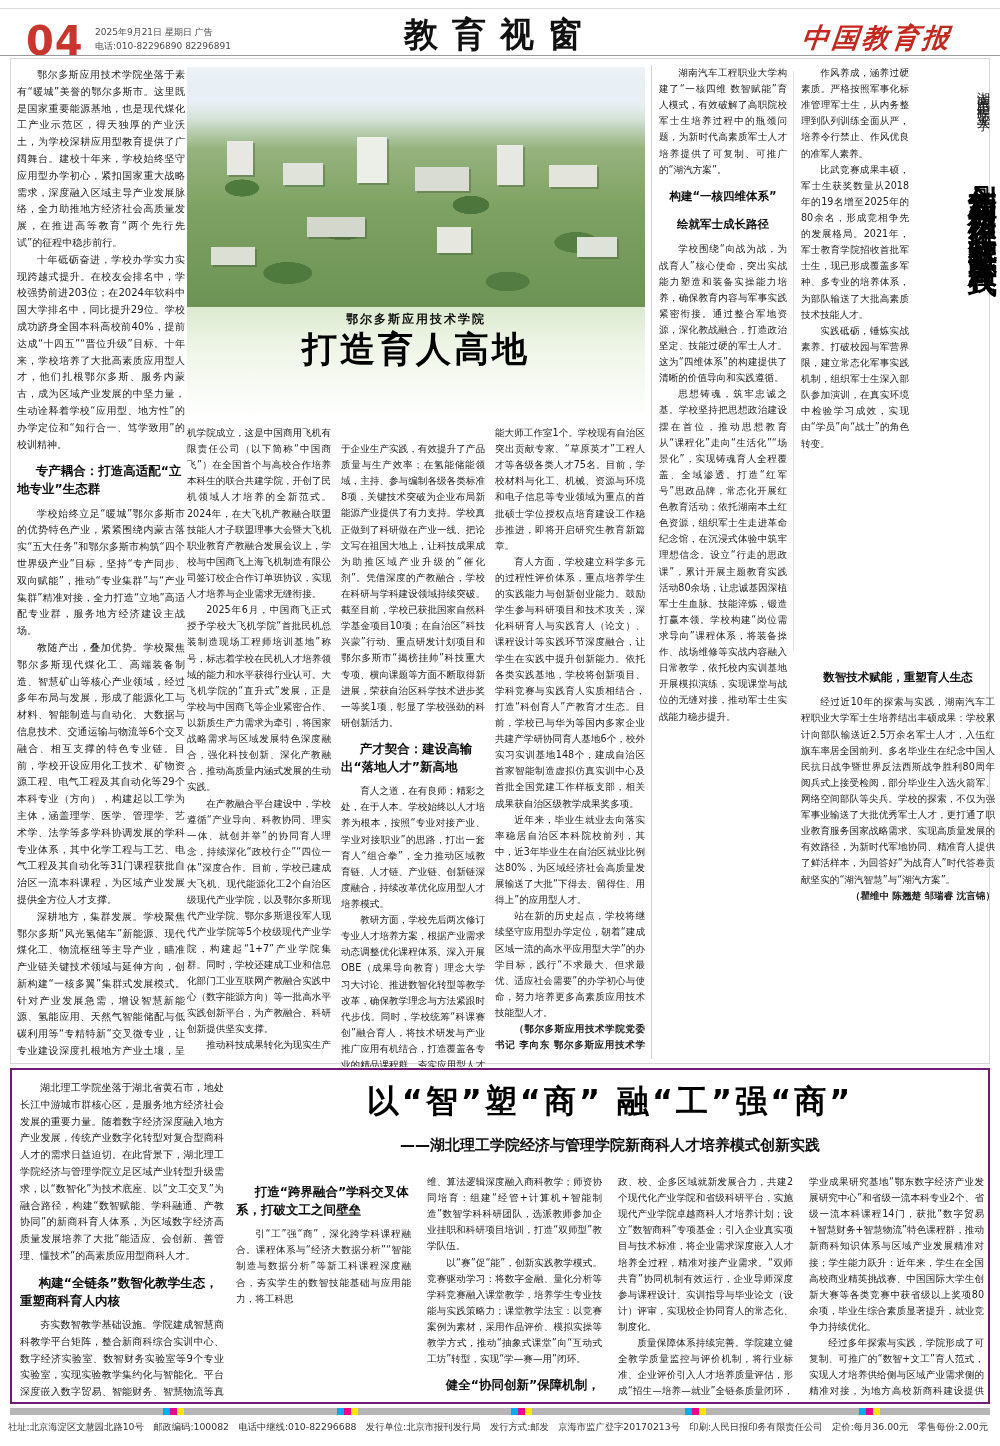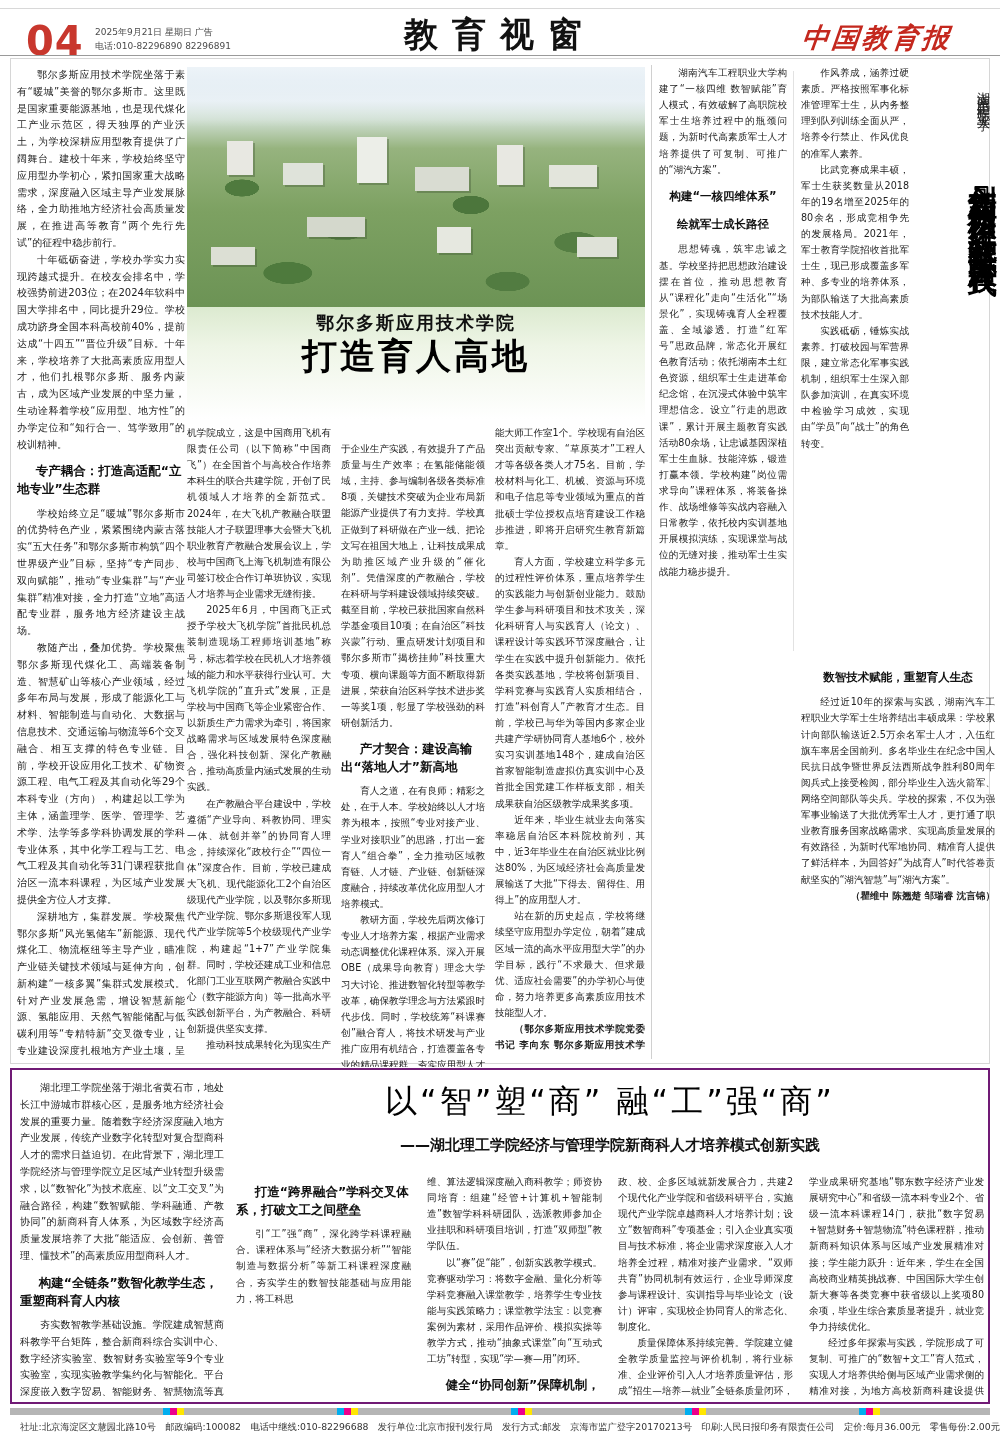--- a/index.html
+++ b/index.html
@@ -28,36 +28,36 @@
   .photo .canopy { position:absolute; left:0; top:70px; width:100%; height:170px;
       background: radial-gradient(28px 14px at 12% 30%, #4f7a3e 60%, transparent 62%),
                   radial-gradient(34px 16px at 34% 55%, #567f44 60%, transparent 62%),
                   radial-gradient(30px 15px at 62% 40%, #4c763c 60%, transparent 62%),
                   radial-gradient(36px 17px at 85% 62%, #557e43 60%, transparent 62%),
                   radial-gradient(40px 18px at 22% 80%, #4e7a3d 60%, transparent 62%),
                   radial-gradient(36px 16px at 70% 85%, #527c41 60%, transparent 62%); }
   .bld { position:absolute; background:#e8e8e2; box-shadow:2px 2px 0 rgba(60,80,50,.35); }
 
   .headblock { position:absolute; left:176px; top:248px; width:458px; height:112px; background:linear-gradient(180deg,#dcead0 0%,#eef5e6 35%,#ffffff 100%); text-align:center; overflow:hidden; }
-  .headblock .kicker { font-size:18px; font-weight:bold; margin-top:4px; letter-spacing:2px; color:#111; }
+  .headblock .kicker { font-size:12px; font-weight:bold; margin-top:4px; letter-spacing:2px; color:#111; }
   .headblock .h1 { font-size:35px; font-weight:900; letter-spacing:3px; line-height:1.22; color:#000; }
 
   .vdiv { position:absolute; width:1px; background:#d0d0d0; }
 
   .vhead { position:absolute; left:904px; top:8px; width:84px; height:592px; writing-mode:vertical-rl; overflow:hidden; }
   .vhead .vkicker { font-size:13px; letter-spacing:3px; color:#222; padding-top:14px; line-height:20px; }
   .vhead .vtitle { font-size:29px; font-weight:900; line-height:33px; letter-spacing:4px; color:#000; padding-top:46px; }
 
   .bottom-headzone { position:absolute; left:224px; top:10px; width:748px; text-align:center; }
-  .bottom-title { font-size:32px; font-weight:400; letter-spacing:3px; color:#000; }
+  .bottom-title { font-size:32px; font-weight:700; letter-spacing:3px; color:#000; }
   .bottom-subtitle { font-size:15px; font-weight:bold; margin-top:12px; color:#111; }
 
   .footer-bar { position:absolute; left:10px; top:1408px; width:980px; height:7px;
       background:repeating-linear-gradient(90deg,#b5b5b5 0 153px,#00aeef 153px 160px,#ec008c 160px 167px,#ffe600 167px 174px); }
-  .footer-line { position:absolute; left:20px; top:1421px; width:980px; display:flex; justify-content:space-between; font-size:9.3px; color:#333; }
+  .footer-line { position:absolute; left:8px; top:1421px; width:980px; display:flex; justify-content:space-between; font-size:9.3px; color:#333; }
 </style>
 </head>
 <body>
 
 <div class="page">
 
   <div class="hairline-top"></div>
   <div class="page-num">04</div>
   <div class="date-block">
     <div>2025年9月21日 星期日 广告</div>
@@ -118,20 +118,21 @@
         <div class="byline">（鄂尔多斯应用技术学院党委书记 李向东 鄂尔多斯应用技术学院校长 宫箭）</div>
       </div>
 
     <div class="vdiv" style="left:640px; top:6px; height:994px;"></div>
     <div class="vdiv" style="left:782px; top:12px; height:580px; background:#e2e2e2;"></div>
 
     <div class="news-col" style="left:648px; top:6px; width:128px; height:994px;">
         <div class="para">湖南汽车工程职业大学构建了“一核四维 数智赋能”育人模式，有效破解了高职院校军士生培养过程中的瓶颈问题，为新时代高素质军士人才培养提供了可复制、可推广的“湖汽方案”。</div>
         <div class="subc">构建“一核四维体系”</div>
         <div class="subc">绘就军士成长路径</div>
+        <div class="para">学校围绕“向战为战，为战育人”核心使命，突出实战能力塑造和装备实操能力培养，确保教育内容与军事实践紧密衔接。通过整合军地资源，深化教战融合，打造政治坚定、技能过硬的军士人才。这为“四维体系”的构建提供了清晰的价值导向和实践遵循。</div>
         <div class="para">思想铸魂，筑牢忠诚之基。学校坚持把思想政治建设摆在首位，推动思想教育从“课程化”走向“生活化”“场景化”，实现铸魂育人全程覆盖、全域渗透。打造“红军号”思政品牌，常态化开展红色教育活动；依托湖南本土红色资源，组织军士生走进革命纪念馆，在沉浸式体验中筑牢理想信念。设立“行走的思政课”，累计开展主题教育实践活动80余场，让忠诚基因深植军士生血脉。技能淬炼，锻造打赢本领。学校构建“岗位需求导向”课程体系，将装备操作、战场维修等实战内容融入日常教学，依托校内实训基地开展模拟演练，实现课堂与战位的无缝对接，推动军士生实战能力稳步提升。</div>
       </div>
     <div class="news-col" style="left:790px; top:6px; width:108px; height:588px;">
         <div class="para">作风养成，涵养过硬素质。严格按照军事化标准管理军士生，从内务整理到队列训练全面从严，培养令行禁止、作风优良的准军人素养。</div>
         <div class="para">比武竞赛成果丰硕，军士生获奖数量从2018年的19名增至2025年的80余名，形成竞相争先的发展格局。2021年，军士教育学院招收首批军士生，现已形成覆盖多军种、多专业的培养体系，为部队输送了大批高素质技术技能人才。</div>
         <div class="para">实践砥砺，锤炼实战素养。打破校园与军营界限，建立常态化军事实践机制，组织军士生深入部队参加演训，在真实环境中检验学习成效，实现由“学员”向“战士”的角色转变。</div>
       </div>
     <div class="news-col" style="left:790px; top:600px; width:194px; height:396px;">
         <div class="subc">数智技术赋能，重塑育人生态</div>
         <div class="para">经过近10年的探索与实践，湖南汽车工程职业大学军士生培养结出丰硕成果：学校累计向部队输送近2.5万余名军士人才，入伍红旗车率居全国前列。多名毕业生在纪念中国人民抗日战争暨世界反法西斯战争胜利80周年阅兵式上接受检阅，部分毕业生入选火箭军、网络空间部队等尖兵。学校的探索，不仅为强军事业输送了大批优秀军士人才，更打通了职业教育服务国家战略需求、实现高质量发展的有效路径，为新时代军地协同、精准育人提供了鲜活样本，为回答好“为战育人”时代答卷贡献坚实的“湖汽智慧”与“湖汽方案”。</div>

